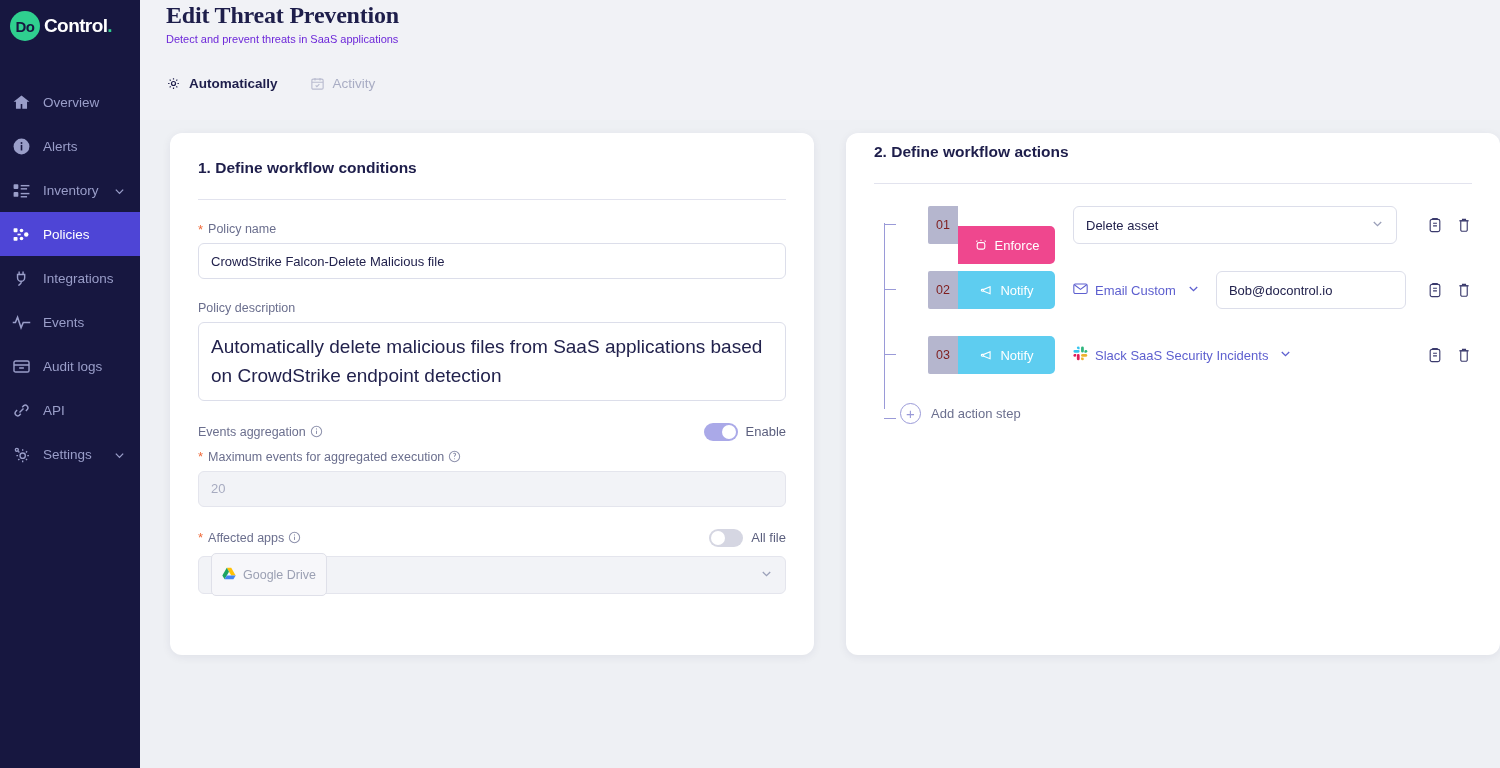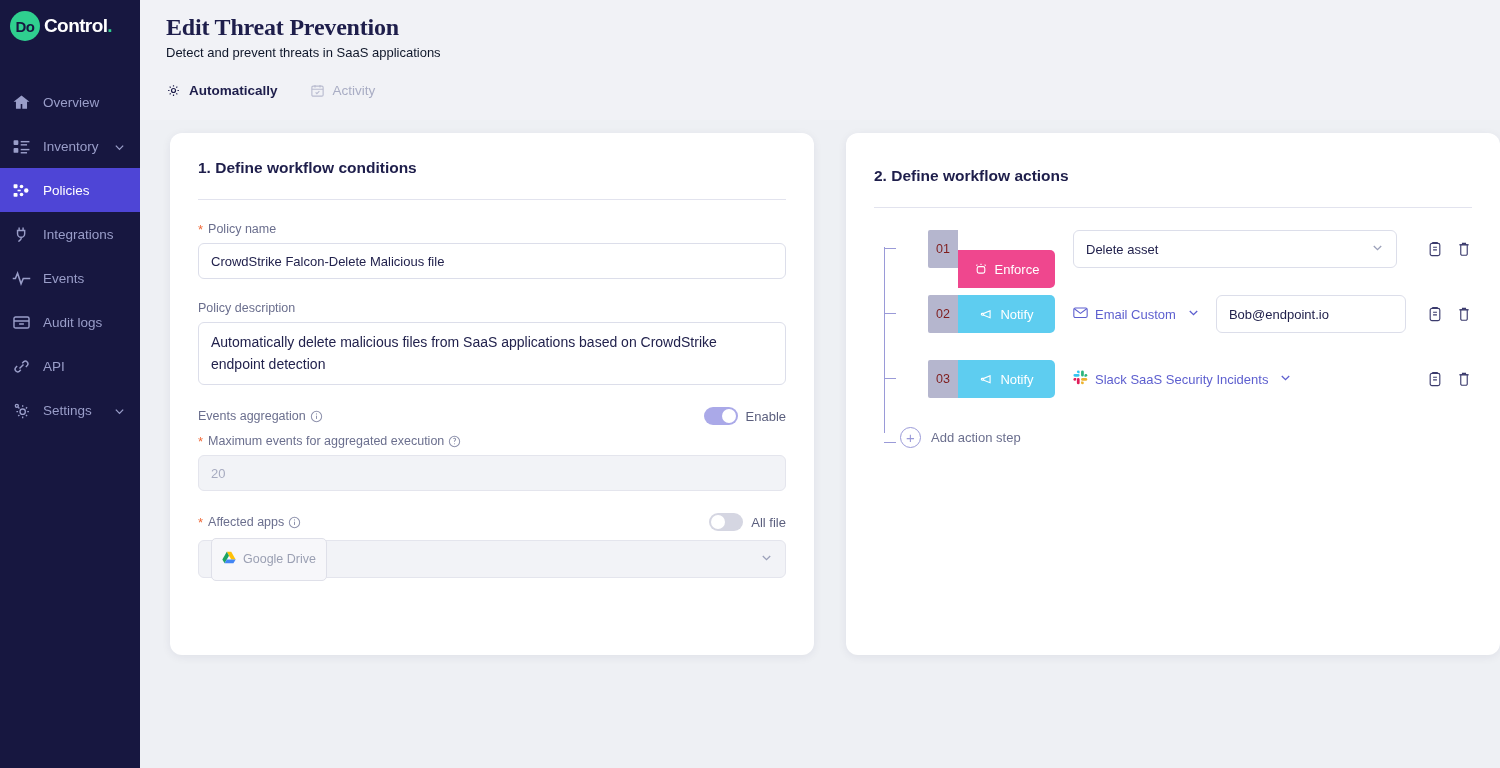--- a/index.html
+++ b/index.html
@@ -57,48 +57,48 @@
     width: 10px; height: 10px;
   }
 
   
   .main {
     flex: 1; height: 768px; position: relative;
     background: #eef0f4;
   }
   .topbar {
     background: #f1f2f6;
-    padding: 14px 0 0 26px;
+    padding: 2px 0 0 26px;
     height: 120px;
     position: relative;
   }
   .page-title {
     font-family: "Liberation Serif", serif;
     font-size: 24px; font-weight: bold; color: #1e1e4b;
     letter-spacing: -0.2px;
     margin: 0 0 4px 0;
   }
-  .page-sub { font-size: 13px; color: #0f172a; margin-bottom: 22px; }
+  .page-sub { font-size: 11px; color: #6d28d9; margin-bottom: 30px; }
   .tabs { display: flex; align-items: center; gap: 32px; }
   .tab { display: flex; align-items: center; gap: 7px; cursor: pointer; }
   .tab-label { font-size: 13.5px; font-weight: bold; color: #1e1e4b; }
   .tab.inactive .tab-label { color: #a9adc4; font-weight: normal; }
   .tab-ico { width: 16px; height: 16px; display: flex; align-items: center; }
 
   .cards {
     position: absolute; left: 30px; top: 133px; right: 0;
     display: flex; gap: 32px;
   }
   .card {
     background: #ffffff;
     border-radius: 12px;
     box-shadow: 0 2px 10px rgba(30,30,75,0.07);
   }
   .card-left { width: 644px; flex: 0 0 644px; padding: 26px 28px 30px 28px; min-height: 522px; }
-  .card-right { flex: 1 1 auto; padding: 34px 28px 30px 28px; min-height: 522px; }
+  .card-right { flex: 1 1 auto; padding: 10px 28px 30px 28px; min-height: 522px; }
 
   .card-title { font-size: 15.5px; font-weight: bold; color: #1e1e4b; margin-bottom: 22px; }
   .card-divider { height: 1px; background: #e2e3ee; margin-bottom: 22px; }
 
   .field-label {
     font-size: 12.5px; color: #6b6f8e; margin-bottom: 7px;
     display: flex; align-items: center; gap: 4px;
   }
   .req { color: #ef6a3a; font-size: 13px; line-height: 1; margin-right: 1px; }
   .info-ico { width: 13px; height: 13px; display: inline-flex; }
@@ -109,21 +109,21 @@
     background: #fff;
     font-size: 13px; color: #22224d;
     padding: 0 12px;
     display: flex; align-items: center;
     font-family: "Liberation Sans", sans-serif;
   }
   .textarea {
     width: 100%; min-height: 54px;
     border: 1px solid #dcdeea; border-radius: 6px;
     background: #fff;
-    font-size: 14px; color: #22224d;
+    font-size: 19px; color: #22224d;
     padding: 9px 12px; line-height: 1.55;
   }
   .input-disabled {
     background: #f2f3f7; border-color: #e4e5ed; color: #a7abc0;
   }
   .spacer-22 { height: 22px; }
 
   .row-between { display: flex; align-items: center; justify-content: space-between; }
 
   .toggle-wrap { display: flex; align-items: center; gap: 8px; }
@@ -247,20 +247,30 @@
 
       <div class="nav-item">
         <span class="nav-ico">
           <svg width="19" height="19" viewBox="0 0 24 24" fill="#9a9ec9">
               <path d="M12 3 2 11h3v9h6v-6h2v6h6v-9h3z"></path>
             </svg>
         </span>
         <span>Overview</span>
       </div>
 
+      <div class="nav-item">
+        <span class="nav-ico">
+          <svg width="19" height="19" viewBox="0 0 24 24">
+              <circle cx="12" cy="12" r="10" fill="#9a9ec9"></circle>
+              <rect x="11" y="10" width="2" height="7" fill="#171740"></rect>
+              <rect x="11" y="6.5" width="2" height="2.2" fill="#171740"></rect>
+            </svg>
+        </span>
+        <span>Alerts</span>
+      </div>
 
       <div class="nav-item">
         <span class="nav-ico">
           <svg width="19" height="19" viewBox="0 0 24 24" fill="#9a9ec9">
               <rect x="2" y="4" width="6" height="6" rx="1.2"></rect>
               <rect x="2" y="14" width="6" height="6" rx="1.2"></rect>
               <rect x="11" y="5" width="11" height="1.8"></rect>
               <rect x="11" y="9" width="8" height="1.8"></rect>
               <rect x="11" y="15" width="11" height="1.8"></rect>
               <rect x="11" y="19" width="8" height="1.8"></rect>
@@ -540,21 +550,21 @@
                     <path d="M1.6 3 9 8.6 16.4 3"></path>
                   </svg>
               </span>
               <span>Email Custom</span>
               <span class="caret">
                 <svg width="13" height="13" viewBox="0 0 14 14">
                     <path d="M3 5.3l4 4 4-4" stroke="#5d5fcf" stroke-width="1.4" fill="none"></path>
                   </svg>
               </span>
             </div>
-            <div class="act-email-input">Bob@endpoint.io</div>
+            <div class="act-email-input">Bob@docontrol.io</div>
             <div class="row-icons">
               <span class="row-ico">
                 <svg width="14" height="16" viewBox="0 0 16 18" fill="none" stroke="#3b3b6d" stroke-width="1.3">
                     <rect x="2.5" y="2.5" width="11" height="14" rx="2"></rect>
                     <path d="M5.5 2.5V1.6h5v0.9M5.8 7h4.4M5.8 10h4.4"></path>
                   </svg>
               </span>
               <span class="row-ico">
                 <svg width="14" height="16" viewBox="0 0 16 18" fill="none" stroke="#3b3b6d" stroke-width="1.3">
                     <path d="M2.6 4.2h10.8"></path>

